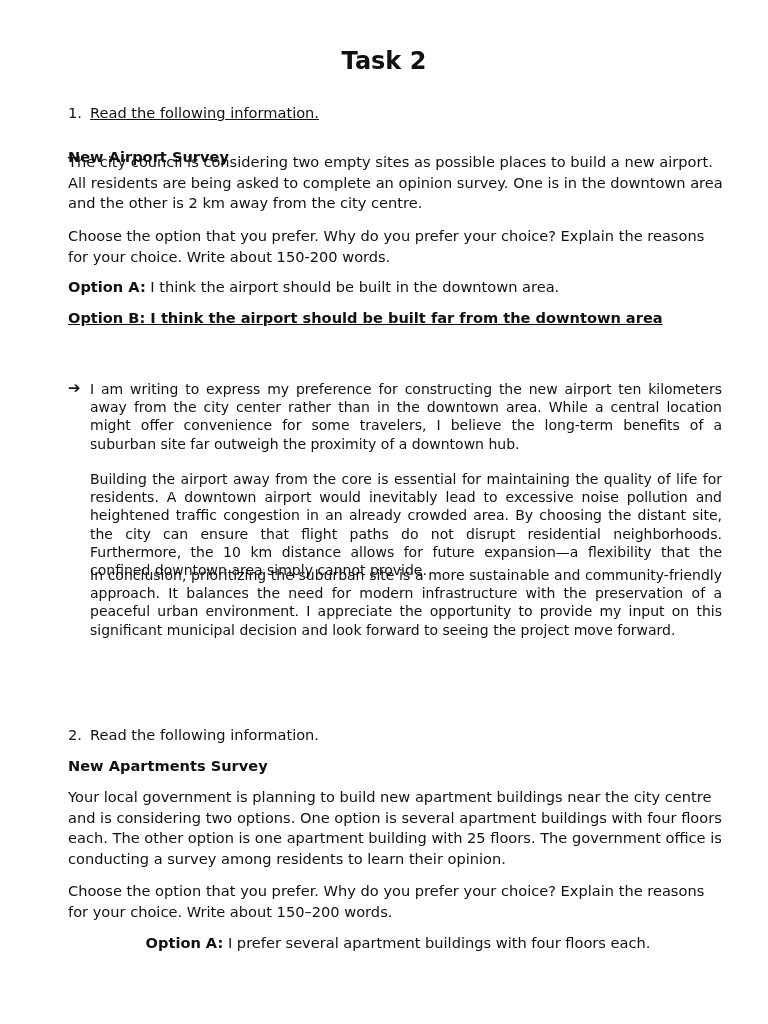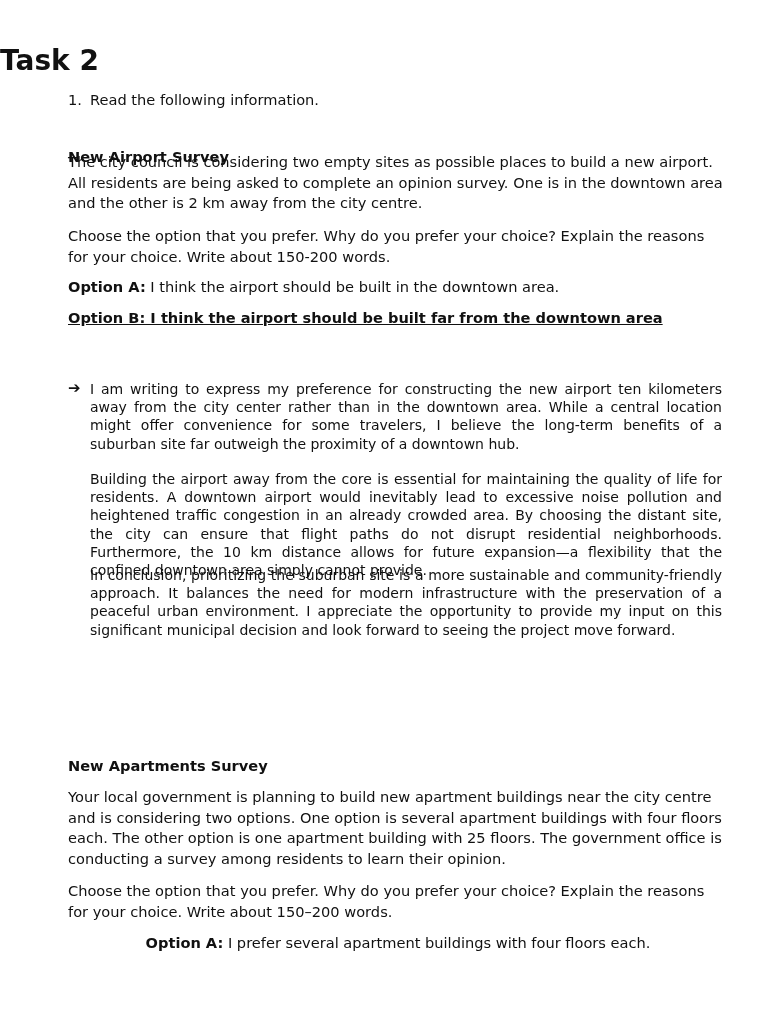--- a/index.html
+++ b/index.html
@@ -5,53 +5,56 @@
   html, body { margin: 0; padding: 0; background: #ffffff; }
   body {
     width: 768px; height: 1024px; overflow: hidden;
     font-family: "DejaVu Sans", sans-serif;
     color: #111111;
     font-size: 14.6px;
   }
   .page { position: relative; width: 768px; height: 1024px; }
   .title {
     position: absolute; left: 0; width: 768px; top: 44px;
-    text-align: left; font-weight: bold; font-size: 28px; line-height: 34px;
+    text-align: center; font-weight: bold; font-size: 24px; line-height: 34px;
   }
   .blk { position: absolute; left: 68px; width: 660px; line-height: 20.5px; }
   .num { display: inline-block; width: 22px; }
   .b { font-weight: bold; margin-top: 26px; }
   .u { font-weight: bold; text-decoration: underline; }
   .essay {
     position: absolute; left: 90px; width: 632px;
     text-align: justify; line-height: 18.2px; font-size: 14px;
   }
   .arrow { position: absolute; left: 68px; top: 378px; font-size: 15px; font-weight: bold; line-height: 20px; }
 </style>
 </head>
 <body>
 
 <div class="page">
   <div class="title">Task 2</div>
 
-  <div class="blk" style="top:90px;">
+  <div class="blk" style="top:103px;text-decoration:underline;">
     <span class="num">1.</span><span>Read the following information.</span>
   </div>
   <div class="blk b" style="top:121px;">New Airport Survey</div>
   <div class="blk" style="top:152px;">The city council is considering two empty sites as possible places to build a new airport. All residents are being asked to complete an opinion survey. One is in the downtown area and the other is 2 km away from the city centre.</div>
   <div class="blk" style="top:226px;">Choose the option that you prefer. Why do you prefer your choice? Explain the reasons for your choice. Write about 150-200 words.</div>
   <div class="blk" style="top:277px;">
     <span class="b">Option A:</span><span> I think the airport should be built in the downtown area.</span>
   </div>
   <div class="blk u" style="top:308px;">Option B: I think the airport should be built far from the downtown area</div>
 
   <div class="arrow">➔</div>
   <div class="essay" style="top:380px;">I am writing to express my preference for constructing the new airport ten kilometers away from the city center rather than in the downtown area. While a central location might offer convenience for some travelers, I believe the long-term benefits of a suburban site far outweigh the proximity of a downtown hub.</div>
   <div class="essay" style="top:470px;">Building the airport away from the core is essential for maintaining the quality of life for residents. A downtown airport would inevitably lead to excessive noise pollution and heightened traffic congestion in an already crowded area. By choosing the distant site, the city can ensure that flight paths do not disrupt residential neighborhoods. Furthermore, the 10 km distance allows for future expansion—a flexibility that the confined downtown area simply cannot provide.</div>
   <div class="essay" style="top:566px;">In conclusion, prioritizing the suburban site is a more sustainable and community-friendly approach. It balances the need for modern infrastructure with the preservation of a peaceful urban environment. I appreciate the opportunity to provide my input on this significant municipal decision and look forward to seeing the project move forward.</div>
 
+  <div class="blk" style="top:725px;">
+    <span class="num">2.</span><span>Read the following information.</span>
+  </div>
   <div class="blk" style="top:756px;font-weight:bold;">New Apartments Survey</div>
   <div class="blk" style="top:787px;">Your local government is planning to build new apartment buildings near the city centre and is considering two options. One option is several apartment buildings with four floors each. The other option is one apartment building with 25 floors. The government office is conducting a survey among residents to learn their opinion.</div>
   <div class="blk" style="top:881px;">Choose the option that you prefer. Why do you prefer your choice? Explain the reasons for your choice. Write about 150–200 words.</div>
   <div class="blk" style="top:933px;text-align:center;">
     <span class="b">Option A:</span><span> I prefer several apartment buildings with four floors each.</span>
   </div>
 </div>
 
 </body></html>

